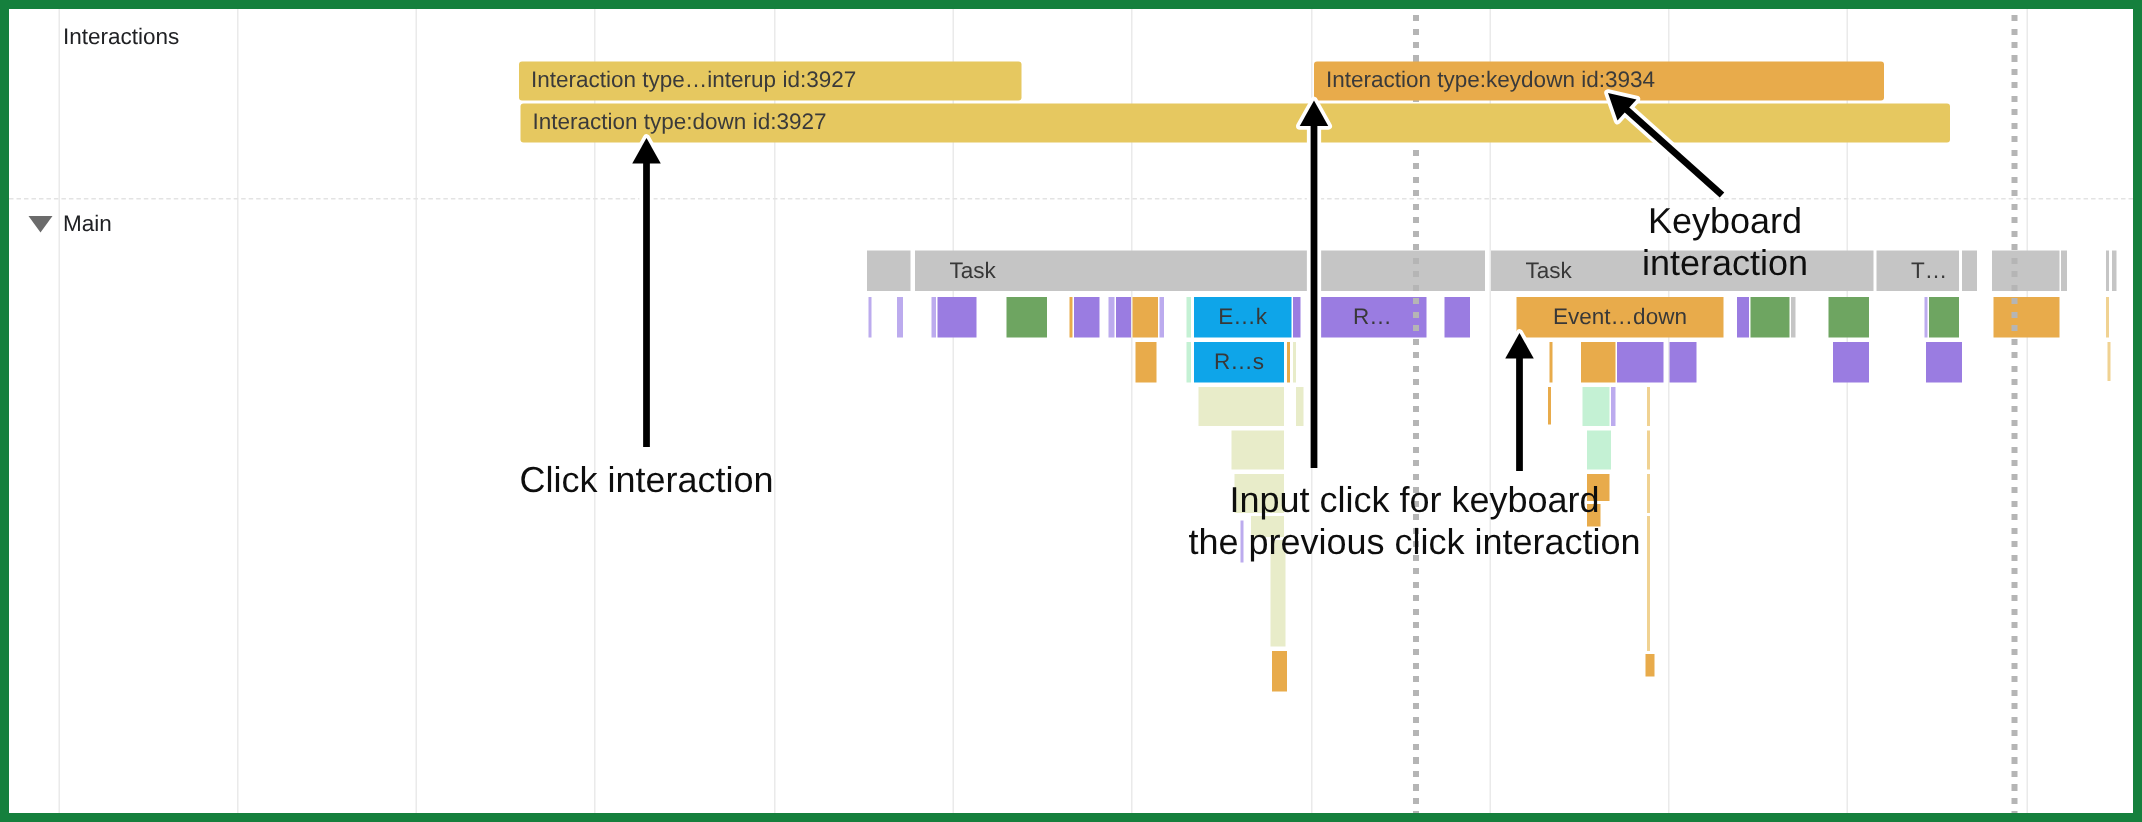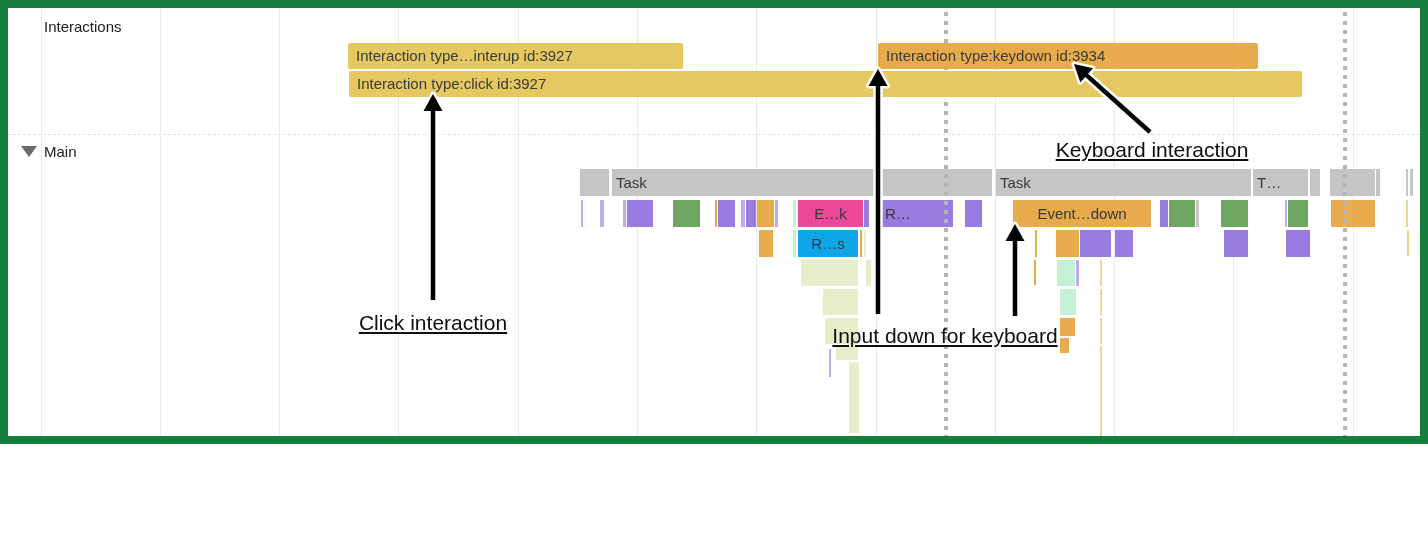--- a/index.html
+++ b/index.html
@@ -1,36 +1,36 @@
 <!DOCTYPE html>
 <html><head>
 <meta charset="utf-8">
 <style>
   html,body{margin:0;padding:0;background:#fff;}
   #canvas{
-    position:relative;width:1428px;height:444px;background:#ffffff;
-    border:8px solid #15803d;box-sizing:border-box;overflow:hidden;
+    position:relative;width:1428px;height:548px;background:#ffffff;
+    border:6px solid #15803d;box-sizing:border-box;overflow:hidden;
     font-family:"Liberation Sans",sans-serif;
   }
   .gridline{position:absolute;top:0;bottom:0;width:1px;background:#eaeaea;}
   .track-divider{position:absolute;left:0;right:0;top:126px;border-top:1px dashed #e3e3e3;}
   .hdr{position:absolute;font-size:15px;color:#202124;white-space:nowrap;}
   #main-hdr{display:flex;align-items:center;gap:7px;}
   .tri{display:inline-block;width:0;height:0;border-left:8px solid transparent;
        border-right:8px solid transparent;border-top:11px solid #6b6b6b;}
   .seg{position:absolute;box-sizing:border-box;white-space:nowrap;overflow:hidden;
        font-size:15px;color:#383838;}
-  .seg.lab-left{padding-left:4px;}
+  .seg.lab-left{padding-left:23px;}
   .seg.lab-center{text-align:center;}
   .ibar{position:absolute;box-sizing:border-box;white-space:nowrap;overflow:hidden;
         font-size:15px;color:#3a3a3a;padding-left:8px;border-radius:2px;}
   .dotted{position:absolute;top:4px;bottom:0;width:4px;
           background-image:repeating-linear-gradient(to bottom,#b5b5b5 0 4px,transparent 4px 9px);}
   #arrow-layer{position:absolute;left:0;top:0;pointer-events:none;}
-  .ann{position:absolute;font-size:21px;line-height:28px;color:#0e0e0e;text-align:center;text-decoration:underline;}
+  .ann{position:absolute;font-size:24px;line-height:28px;color:#0e0e0e;text-align:center;}
 </style>
 </head>
 <body>
 
 <div id="canvas">
   <div id="grid-layer">
       <div class="gridline" style="left: 33px;"></div>
       <div class="gridline" style="left: 152px;"></div>
       <div class="gridline" style="left: 271px;"></div>
       <div class="gridline" style="left: 390px;"></div>
@@ -67,21 +67,21 @@
       <div class="seg" style="left: 615px; top: 192px; width: 3px; height: 27px; background: rgb(188, 171, 238); line-height: 27px;"></div>
       <div class="seg" style="left: 619px; top: 192px; width: 26px; height: 27px; background: rgb(154, 124, 225); line-height: 27px;"></div>
       <div class="seg" style="left: 665px; top: 192px; width: 27px; height: 27px; background: rgb(110, 165, 97); line-height: 27px;"></div>
       <div class="seg" style="left: 707px; top: 192px; width: 2px; height: 27px; background: rgb(232, 171, 75); line-height: 27px;"></div>
       <div class="seg" style="left: 710px; top: 192px; width: 17px; height: 27px; background: rgb(154, 124, 225); line-height: 27px;"></div>
       <div class="seg" style="left: 733px; top: 192px; width: 4px; height: 27px; background: rgb(188, 171, 238); line-height: 27px;"></div>
       <div class="seg" style="left: 738px; top: 192px; width: 10px; height: 27px; background: rgb(154, 124, 225); line-height: 27px;"></div>
       <div class="seg" style="left: 749px; top: 192px; width: 17px; height: 27px; background: rgb(232, 171, 75); line-height: 27px;"></div>
       <div class="seg" style="left: 767px; top: 192px; width: 3px; height: 27px; background: rgb(188, 171, 238); line-height: 27px;"></div>
       <div class="seg" style="left: 785px; top: 192px; width: 3px; height: 27px; background: rgb(196, 241, 212); line-height: 27px;"></div>
-      <div class="seg lab-center" style="left: 790px; top: 192px; width: 65px; height: 27px; background: #ec4899; line-height: 27px;">E…k</div>
+      <div class="seg lab-center" style="left: 790px; top: 192px; width: 65px; height: 27px; background: #0ea5e9; line-height: 27px;">E…k</div>
       <div class="seg" style="left: 856px; top: 192px; width: 5px; height: 27px; background: rgb(154, 124, 225); line-height: 27px;"></div>
       <div class="seg lab-left" style="left: 873px; top: 192px; width: 72px; height: 27px; background: rgb(154, 124, 225); line-height: 27px;">R…</div>
       <div class="seg" style="left: 957px; top: 192px; width: 17px; height: 27px; background: rgb(154, 124, 225); line-height: 27px;"></div>
       <div class="seg lab-center" style="left: 1005px; top: 192px; width: 138px; height: 27px; background: rgb(232, 171, 75); line-height: 27px;">Event…down</div>
       <div class="seg" style="left: 1152px; top: 192px; width: 8px; height: 27px; background: rgb(154, 124, 225); line-height: 27px;"></div>
       <div class="seg" style="left: 1161px; top: 192px; width: 26px; height: 27px; background: rgb(110, 165, 97); line-height: 27px;"></div>
       <div class="seg" style="left: 1188px; top: 192px; width: 3px; height: 27px; background: rgb(197, 197, 197); line-height: 27px;"></div>
       <div class="seg" style="left: 1213px; top: 192px; width: 27px; height: 27px; background: rgb(110, 165, 97); line-height: 27px;"></div>
       <div class="seg" style="left: 1277px; top: 192px; width: 2px; height: 27px; background: rgb(188, 171, 238); line-height: 27px;"></div>
       <div class="seg" style="left: 1280px; top: 192px; width: 20px; height: 27px; background: rgb(110, 165, 97); line-height: 27px;"></div>
@@ -118,21 +118,21 @@
       <div class="seg" style="left: 842px; top: 428px; width: 10px; height: 27px; background: rgb(232, 171, 75); line-height: 27px;"></div>
       <div class="seg" style="left: 1092px; top: 338px; width: 2px; height: 90px; background: rgb(240, 210, 146); line-height: 90px;"></div>
       <div class="seg" style="left: 1091px; top: 430px; width: 6px; height: 15px; background: rgb(232, 171, 75); line-height: 15px;"></div>
     </div>
   <div id="dotted-layer">
       <div class="dotted" style="left: 936px;"></div>
       <div class="dotted" style="left: 1335px;"></div>
     </div>
   <div id="interaction-layer">
       <div class="ibar" style="left: 340px; top: 35px; width: 335px; height: 26px; background: rgb(230, 200, 96); line-height: 26px;">Interaction type…interup id:3927</div>
-      <div class="ibar" style="left: 341px; top: 63px; width: 953px; height: 26px; background: rgb(230, 200, 96); line-height: 26px;">Interaction type:click id:3927</div>
+      <div class="ibar" style="left: 341px; top: 63px; width: 953px; height: 26px; background: rgb(230, 200, 96); line-height: 26px;">Interaction type:down id:3927</div>
       <div class="ibar" style="left: 870px; top: 35px; width: 380px; height: 26px; background: rgb(232, 171, 75); line-height: 26px;">Interaction type:keydown id:3934</div>
     </div>
 
   <svg id="arrow-layer" width="1428" height="548">
       <line x1="425" y1="292" x2="425" y2="101" stroke="#ffffff" stroke-width="9.5"></line>
       <polygon points="425,86 434.5,103 415.5,103" fill="#ffffff" stroke="#ffffff" stroke-width="5" stroke-linejoin="round"></polygon>
       <line x1="425" y1="292" x2="425" y2="100" stroke="#000000" stroke-width="4.5"></line>
       <polygon points="425,86 434.5,103 415.5,103" fill="#000000"></polygon>
       <line x1="870" y1="306" x2="870" y2="76" stroke="#ffffff" stroke-width="9.5"></line>
       <polygon points="870,61 879.5,78 860.5,78" fill="#ffffff" stroke="#ffffff" stroke-width="5" stroke-linejoin="round"></polygon>
@@ -144,17 +144,18 @@
       <polygon points="1007,216 1016.5,233 997.5,233" fill="#000000"></polygon>
       <line x1="1142" y1="124" x2="1077.1786197028766" y2="66.00192289204739" stroke="#ffffff" stroke-width="9.5"></line>
       <polygon points="1066,56 1085.0036534948902,60.255720132498595 1072.3345511649634,74.41530508947548" fill="#ffffff" stroke="#ffffff" stroke-width="5" stroke-linejoin="round"></polygon>
       <line x1="1142" y1="124" x2="1076.4333783893514" y2="65.33512803257756" stroke="#000000" stroke-width="4.5"></line>
       <polygon points="1066,56 1085.0036534948902,60.255720132498595 1072.3345511649634,74.41530508947548" fill="#000000"></polygon>
     </svg>
 
   <div class="ann" style="left:317px;top:301px;width:216px;">Click interaction</div>
 
   <div class="ann" style="left:772px;top:314px;width:330px;">
-    <div>Input down for keyboard</div>
+    <div>Input click for keyboard</div>
+    <div>the previous click interaction</div>
   </div>
 
   <div class="ann" style="left:1034px;top:128px;width:220px;">Keyboard interaction</div>
 </div>
 
 </body></html>

